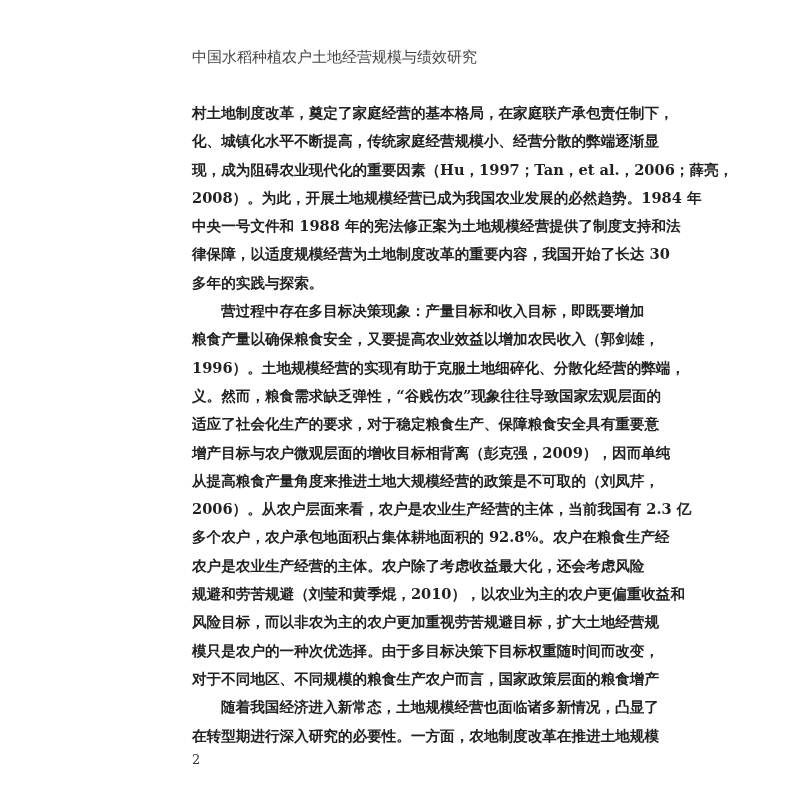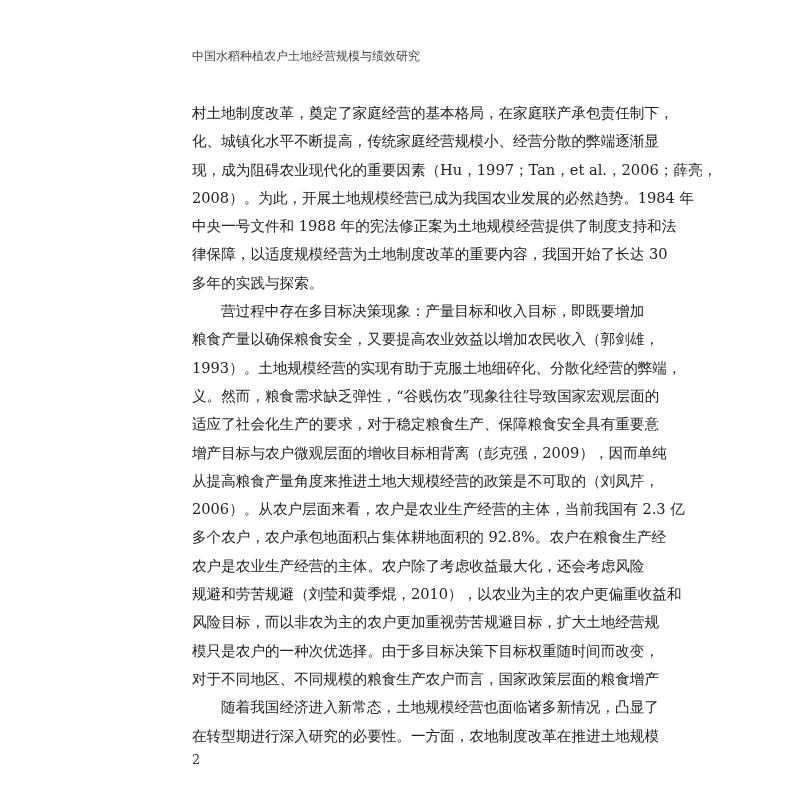--- a/index.html
+++ b/index.html
@@ -1,42 +1,42 @@
 <!DOCTYPE html>
 <html><head>
   <meta charset="utf-8">
   <style>
     html, body { margin: 0; padding: 0; background: #ffffff; }
     body { width: 800px; height: 800px; position: relative; overflow: hidden;
            font-family: "DejaVu Serif", "Liberation Serif", serif; color: #222; }
     .running-header { position: absolute; left: 192px; top: 48px;
-      font-family: "DejaVu Sans", "Liberation Sans", sans-serif; font-size: 12px; color: #444; }
+      font-family: "DejaVu Sans", "Liberation Sans", sans-serif; font-size: 15px; color: #444; }
     .body-text { position: absolute; left: 192px; top: 99px; width: 414px; }
     .line { height: 28.3px; line-height: 28.3px; font-size: 14.6px; white-space: nowrap;
-            text-align: justify; text-align-last: justify; letter-spacing: 0px; }
+            text-align: justify; text-align-last: justify; letter-spacing: 0px; font-weight: bold; }
     .line.last { text-align-last: left; }
     .line.indent { padding-left: 29px; }
     .page-number { position: absolute; left: 192px; top: 752px; font-size: 13px; color: #333; }
   </style>
 </head>
 <body>
 
 <div class="running-header">中国水稻种植农户土地经营规模与绩效研究</div>
 
 <div class="body-text" id="body-text">
     <div class="line">村土地制度改革，奠定了家庭经营的基本格局，在家庭联产承包责任制下，</div>
     <div class="line">化、城镇化水平不断提高，传统家庭经营规模小、经营分散的弊端逐渐显</div>
     <div class="line">现，成为阻碍农业现代化的重要因素（Hu，1997；Tan，et al.，2006；薛亮，</div>
     <div class="line">2008）。为此，开展土地规模经营已成为我国农业发展的必然趋势。1984 年</div>
     <div class="line">中央一号文件和 1988 年的宪法修正案为土地规模经营提供了制度支持和法</div>
     <div class="line">律保障，以适度规模经营为土地制度改革的重要内容，我国开始了长达 30</div>
     <div class="line last">多年的实践与探索。</div>
     <div class="line indent">营过程中存在多目标决策现象：产量目标和收入目标，即既要增加</div>
     <div class="line">粮食产量以确保粮食安全，又要提高农业效益以增加农民收入（郭剑雄，</div>
-    <div class="line">1993）。土地规模经营的实现有助于克服土地细碎化、分散化经营的弊端，</div>
+    <div class="line">1996）。土地规模经营的实现有助于克服土地细碎化、分散化经营的弊端，</div>
     <div class="line">义。然而，粮食需求缺乏弹性，“谷贱伤农”现象往往导致国家宏观层面的</div>
     <div class="line">适应了社会化生产的要求，对于稳定粮食生产、保障粮食安全具有重要意</div>
     <div class="line">增产目标与农户微观层面的增收目标相背离（彭克强，2009），因而单纯</div>
     <div class="line">从提高粮食产量角度来推进土地大规模经营的政策是不可取的（刘凤芹，</div>
     <div class="line">2006）。从农户层面来看，农户是农业生产经营的主体，当前我国有 2.3 亿</div>
     <div class="line">多个农户，农户承包地面积占集体耕地面积的 92.8%。农户在粮食生产经</div>
     <div class="line">农户是农业生产经营的主体。农户除了考虑收益最大化，还会考虑风险</div>
     <div class="line">规避和劳苦规避（刘莹和黄季焜，2010），以农业为主的农户更偏重收益和</div>
     <div class="line">风险目标，而以非农为主的农户更加重视劳苦规避目标，扩大土地经营规</div>
     <div class="line">模只是农户的一种次优选择。由于多目标决策下目标权重随时间而改变，</div>

